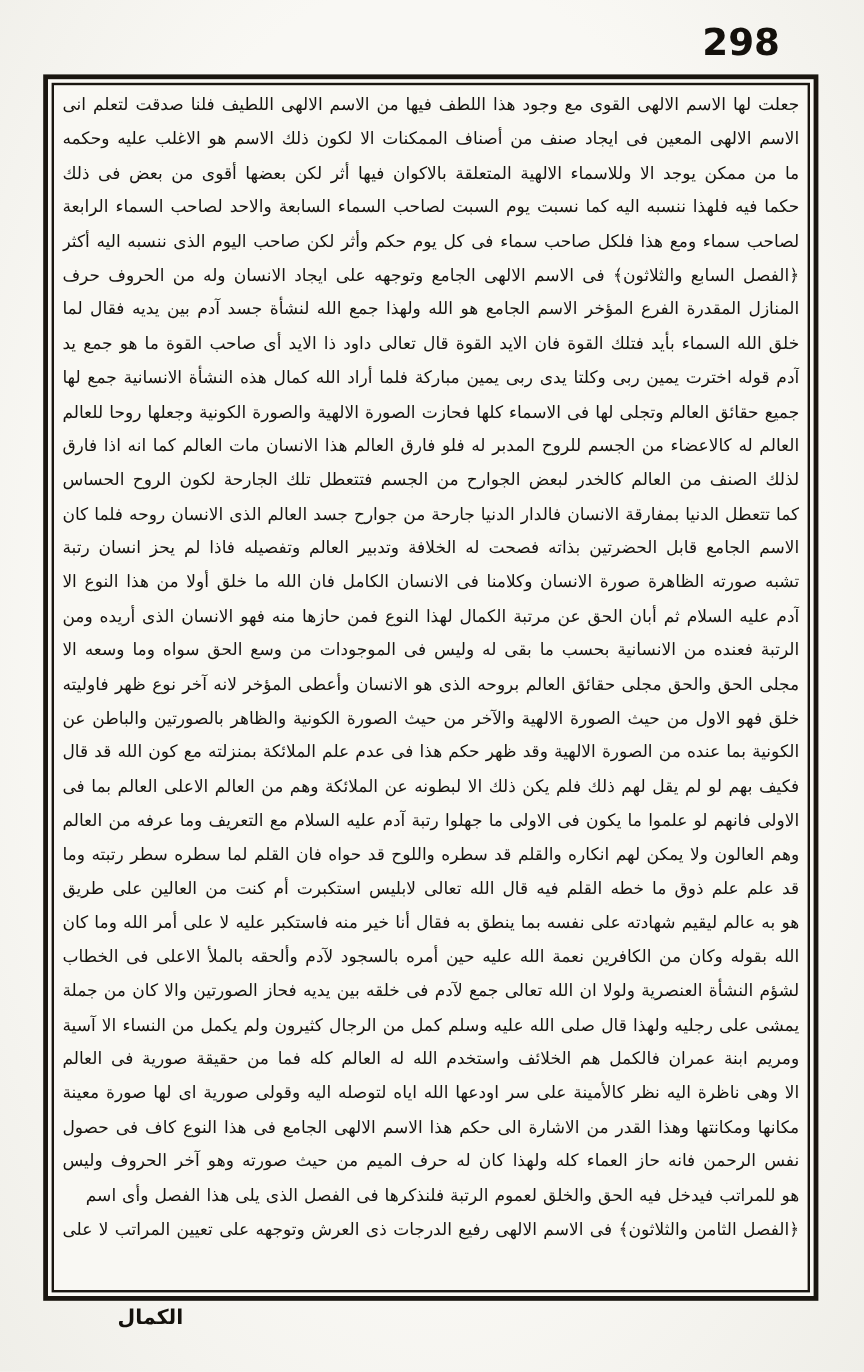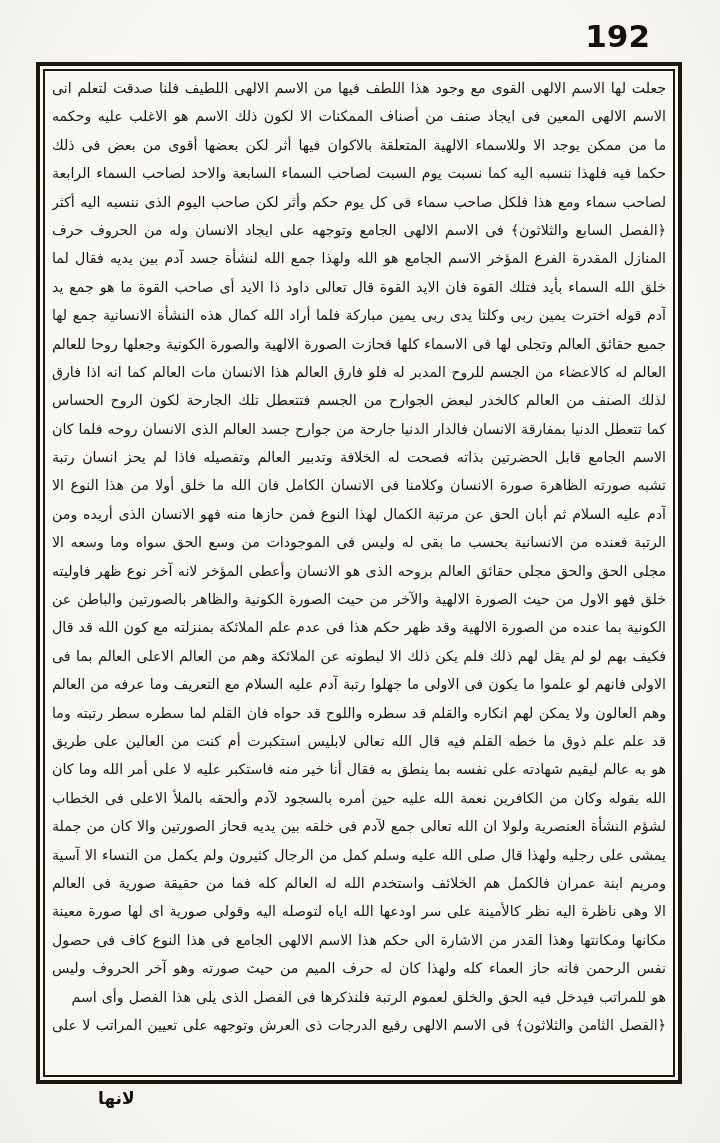--- a/index.html
+++ b/index.html
@@ -38,21 +38,21 @@
   .line.start{text-align:right;text-align-last:right;}
   .catchword{
     position:absolute;left:98px;top:1088px;
     direction:rtl;font-size:17px;font-weight:bold;color:#14110c;
   }
 </style>
 </head>
 <body>
 
 <div class="sheet">
-  <div class="page-number">192</div>
+  <div class="page-number">298</div>
 
   <div class="frame-outer">
     <div class="frame-inner">
       <div class="text-block" id="text-block">
           <div class="line">جعلت لها الاسم الالهى القوى مع وجود هذا اللطف فيها من الاسم الالهى اللطيف فلنا صدقت لتعلم انى ما قصدت</div>
           <div class="line">الاسم الالهى المعين فى ايجاد صنف من أصناف الممكنات الا لكون ذلك الاسم هو الاغلب عليه وحكمه أمضى فيه مع انه</div>
           <div class="line">ما من ممكن يوجد الا وللاسماء الالهية المتعلقة بالاكوان فيها أثر لكن بعضها أقوى من بعض فى ذلك الممكن المعين وأكثر</div>
           <div class="line">حكما فيه فلهذا ننسبه اليه كما نسبت يوم السبت لصاحب السماء السابعة والاحد لصاحب السماء الرابعة وهكذا كل يوم</div>
           <div class="line">لصاحب سماء ومع هذا فلكل صاحب سماء فى كل يوم حكم وأثر لكن صاحب اليوم الذى ننسبه اليه أكثر حكما</div>
           <div class="line">﴿الفصل السابع والثلاثون﴾ فى الاسم الالهى الجامع وتوجهه على ايجاد الانسان وله من الحروف حرف الميم وله من</div>
@@ -81,14 +81,14 @@
           <div class="line">ومريم ابنة عمران فالكمل هم الخلائف واستخدم الله له العالم كله فما من حقيقة صورية فى العالم الاعلى والاسفل</div>
           <div class="line">الا وهى ناظرة اليه نظر كالأمينة على سر اودعها الله اياه لتوصله اليه وقولى صورية اى لها صورة معينة فى العالم تحوز</div>
           <div class="line">مكانها ومكانتها وهذا القدر من الاشارة الى حكم هذا الاسم الالهى الجامع فى هذا النوع كاف فى حصول الغرض من</div>
           <div class="line">نفس الرحمن فانه حاز العماء كله ولهذا كان له حرف الميم من حيث صورته وهو آخر الحروف وليس بعده الا الواو الذى</div>
           <div class="line start">هو للمراتب فيدخل فيه الحق والخلق لعموم الرتبة فلنذكرها فى الفصل الذى يلى هذا الفصل وأى اسم لها فنقول</div>
           <div class="line">﴿الفصل الثامن والثلاثون﴾ فى الاسم الالهى رفيع الدرجات ذى العرش وتوجهه على تعيين المراتب لا على ايجادها</div>
         </div>
     </div>
   </div>
 
-  <div class="catchword">لانها</div>
+  <div class="catchword">الكمال</div>
 </div>
 
 </body></html>

